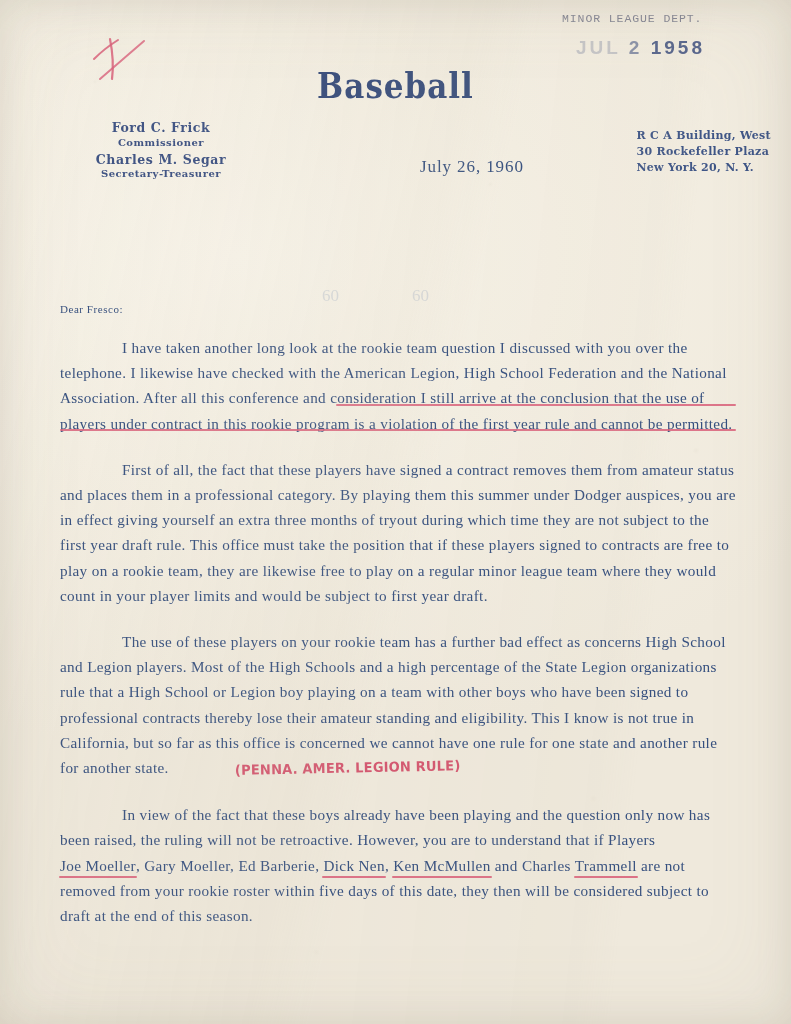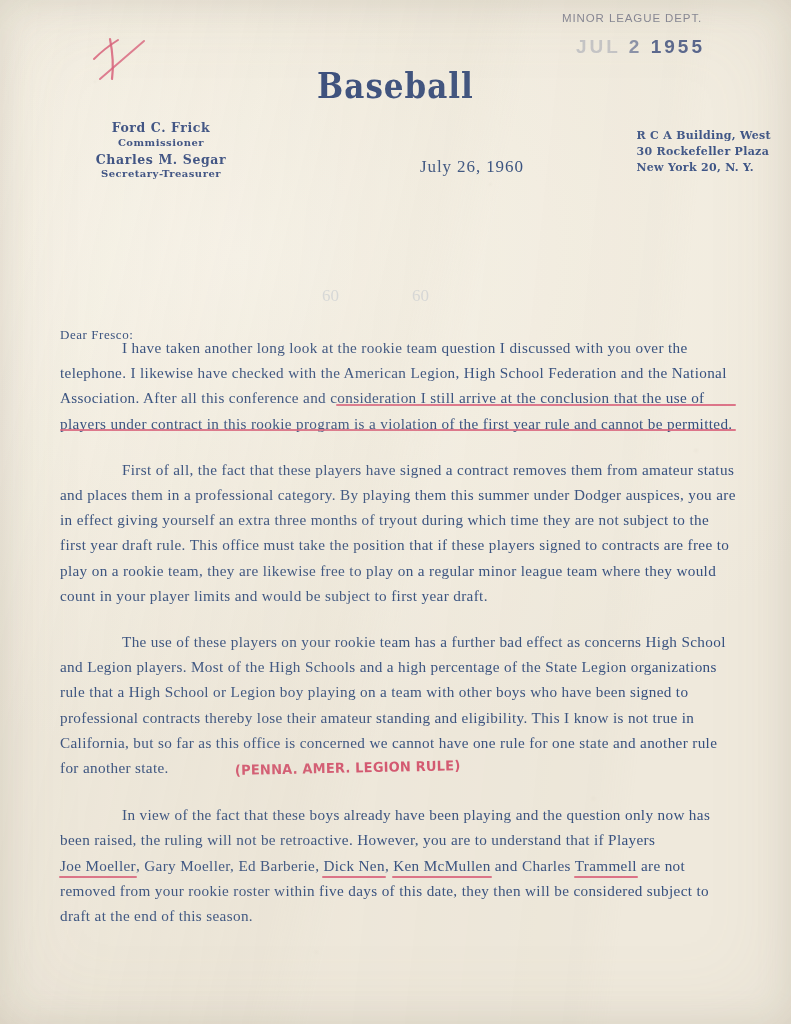--- a/index.html
+++ b/index.html
@@ -50,20 +50,21 @@
     width: 210px;
     text-align: left;
     font-family: "Liberation Sans", sans-serif;
   }
   .stamp-dept {
     font-size: 11.5px;
     letter-spacing: .9px;
     color: #6d7085;
     opacity: .82;
     white-space: nowrap;
+    font-family: Liberation Mono, monospace;
   }
   .stamp-date {
     margin-top: 12px;
     margin-left: 6px;
     font-size: 19px;
     letter-spacing: 3px;
     font-weight: 600;
     color: #4a5a86;
     white-space: nowrap;
   }
@@ -137,23 +138,22 @@
     left: 60px;
     top: 212px;
     font-size: 15.5px;
     line-height: 21.5px;
     letter-spacing: .55px;
   }
   .salutation {
     position: absolute;
     left: 60px;
     top: 303px;
-    font-size: 13px;
+    font-size: 11px;
     letter-spacing: .55px;
-    margin-top: 24px;
   }
 
   .body {
     position: absolute;
     left: 60px;
     top: 335px;
     width: 676px;
     font-size: 15.2px;
     line-height: 25.2px;
     letter-spacing: .35px;
@@ -210,21 +210,21 @@
     pointer-events: none;
   }
 </style>
 </head>
 <body>
 
 <div id="page">
 
   <div class="stamp-block">
     <div class="stamp-dept">MINOR LEAGUE DEPT.</div>
-    <div class="stamp-date"><span class="mon">JUL</span> <span class="day">2</span> <span class="yr">1955</span></div>
+    <div class="stamp-date"><span class="mon">JUL</span> <span class="day">2</span> <span class="yr">1958</span></div>
   </div>
 
   <svg class="redmark" viewBox="0 0 70 62">
     <path d="M6 26 C14 18, 22 12, 30 7" stroke="#d9607a" stroke-width="2" fill="none" stroke-linecap="round" opacity=".85"></path>
     <path d="M22 6 C24 16, 26 30, 24 46" stroke="#d9607a" stroke-width="2.2" fill="none" stroke-linecap="round" opacity=".85"></path>
     <path d="M12 46 C26 34, 42 20, 56 8" stroke="#d9607a" stroke-width="2" fill="none" stroke-linecap="round" opacity=".8"></path>
   </svg>
 
   <div class="masthead"><span>Baseball</span></div>
 

